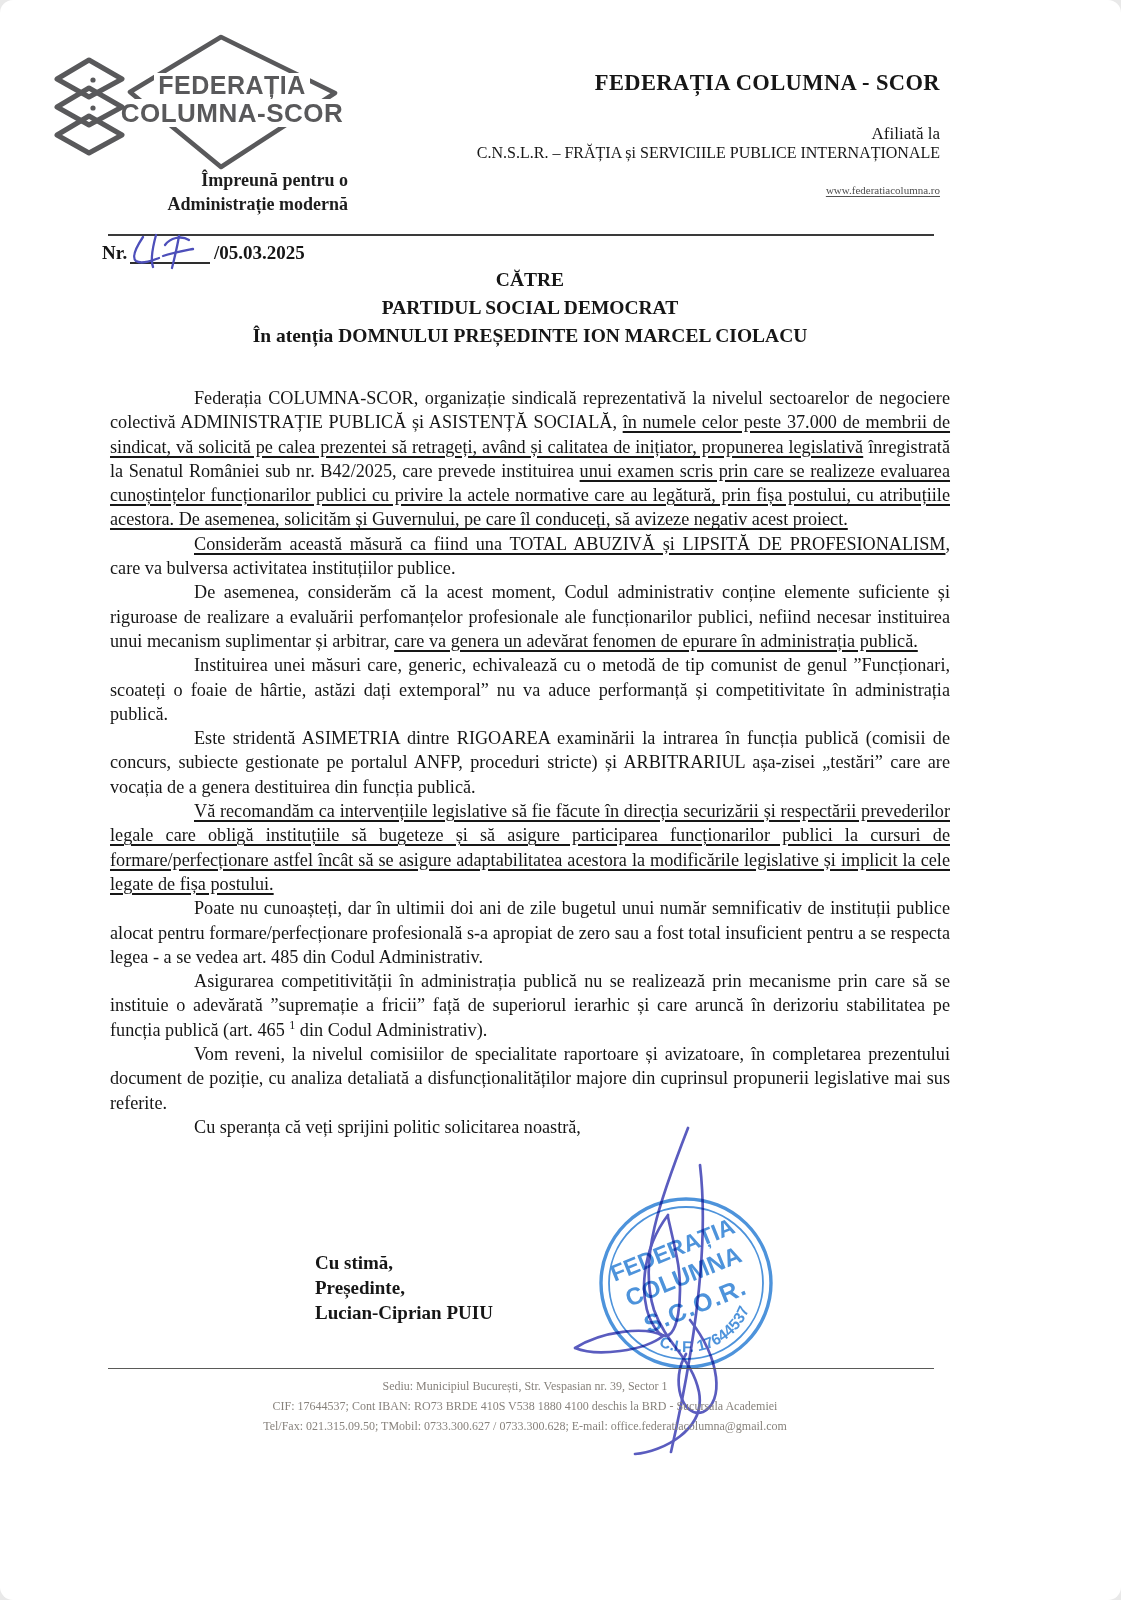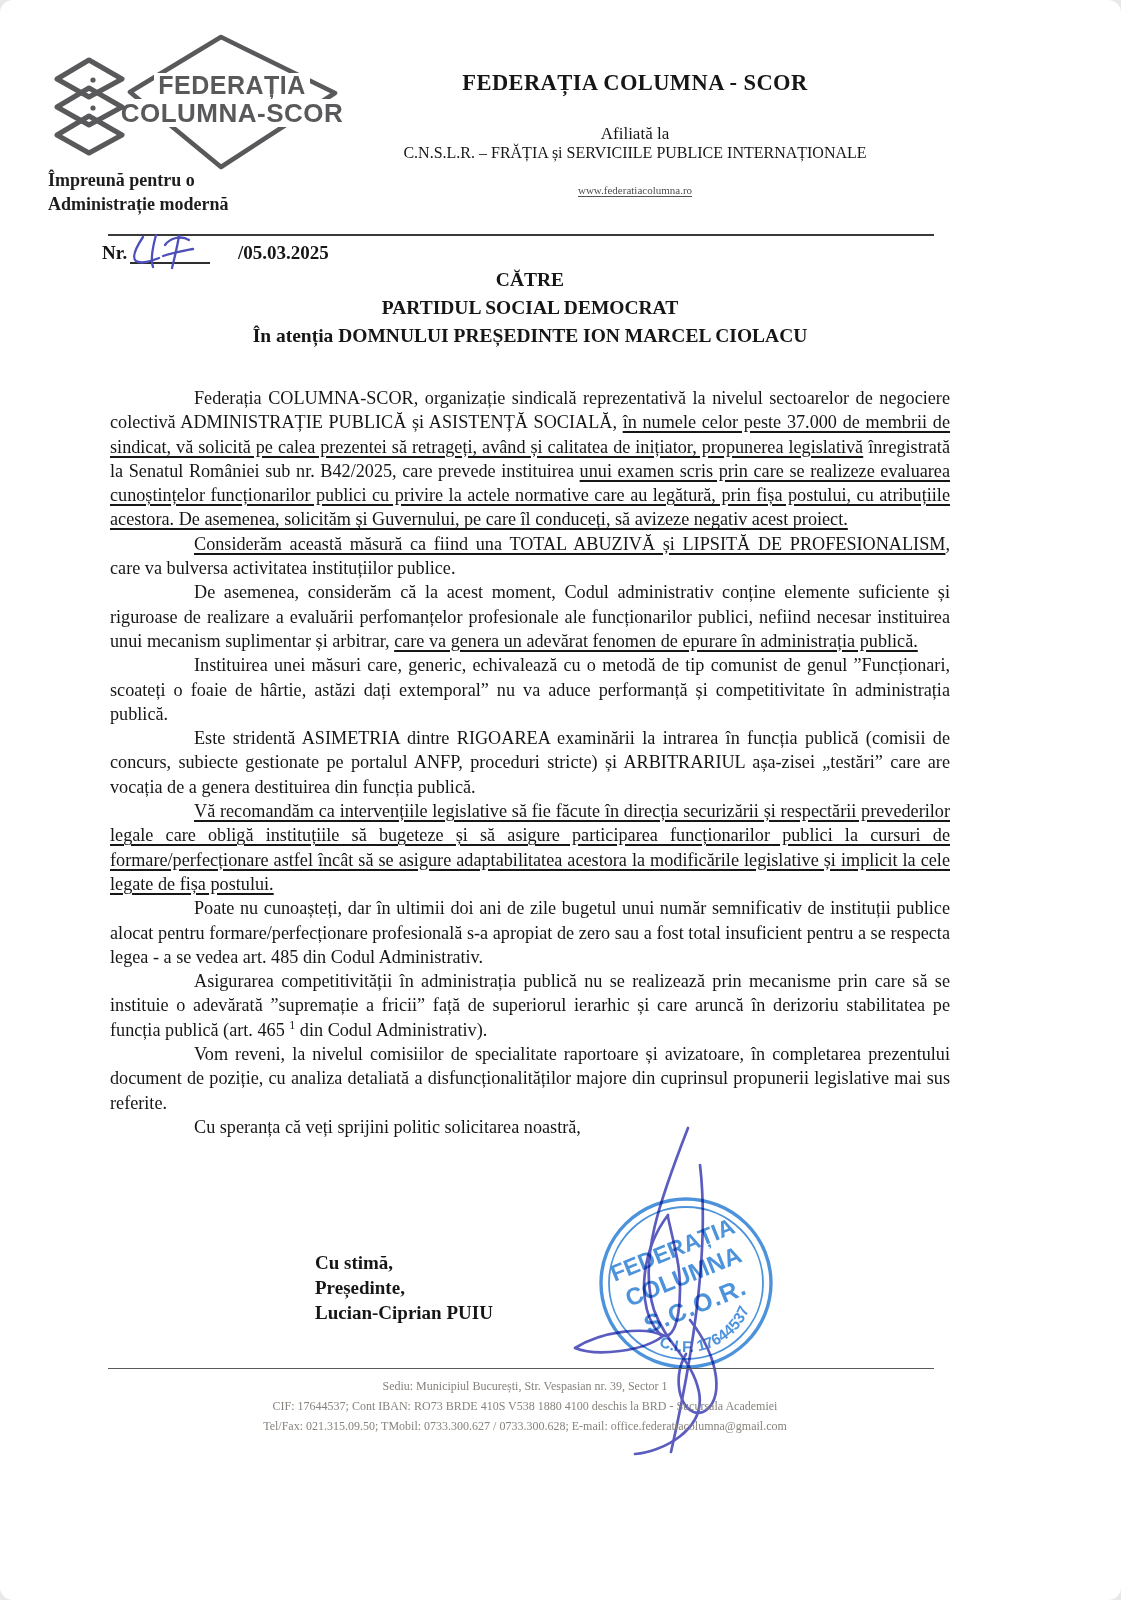--- a/index.html
+++ b/index.html
@@ -10,36 +10,36 @@
     --logo-gray:#59595b;
   }
   html,body{margin:0;padding:0;background:#e9e9e9;}
   .page{
     position:relative;width:1121px;height:1600px;margin:0 auto;
     background:#ffffff;overflow:hidden;
     font-family:"Liberation Serif","DejaVu Serif",serif;color:var(--ink);border-radius:13px;
   }
   
   .logo-wrap{position:absolute;left:48px;top:33px;width:300px;}
-  .logo-tagline{position:absolute;left:48px;top:168px;width:300px;text-align:left;
+  .logo-tagline{position:absolute;left:48px;top:168px;width:300px;text-align:right;
     font-weight:bold;font-size:18px;line-height:24px;color:#1d1d1d;}
-  .header-center{position:absolute;left:330px;top:70px;width:610px;text-align:center;}
+  .header-center{position:absolute;left:330px;top:70px;width:610px;text-align:right;}
   .org-title{font-size:22.5px;font-weight:bold;letter-spacing:.4px;}
   .affiliated{margin-top:28px;font-size:17px;}
   .affiliation{font-size:16px;}
   .website{display:inline-block;margin-top:2px;font-size:11px;color:#4f4f4f;
     text-decoration:underline;text-underline-offset:2px;cursor:pointer;}
   .rule{position:absolute;left:108px;width:826px;border-top:2px solid #3a3a3a;}
   .rule.r1{top:234px;}
   .rule.r2{top:1368px;border-top-width:1.5px;border-top-color:#5a5a58;}
   
   .ref-label{position:absolute;left:102px;top:242px;font-size:19px;font-weight:bold;}
   .ref-blank{position:absolute;left:130px;top:240px;width:80px;height:22px;
     border-bottom:2px solid #2e2e2e;}
-  .ref-date{position:absolute;left:214px;top:242px;font-size:19px;font-weight:bold;margin-left:24px;}
+  .ref-date{position:absolute;left:214px;top:242px;font-size:19px;font-weight:bold;}
   .hw47{position:absolute;left:127px;top:232px;width:72px;height:38px;}
   
   .addressee{position:absolute;left:110px;top:266px;width:840px;text-align:center;
     font-weight:bold;font-size:19.5px;line-height:28px;}
   
   .letter-body{position:absolute;left:110px;top:386px;width:840px;
     font-size:18.2px;font-weight:normal;line-height:24.3px;}
   .letter-body p{margin:0;text-align:justify;text-indent:84px;}
   .letter-body p.nj{text-align:left;}
   .u{text-decoration:underline;text-decoration-thickness:1.6px;text-underline-offset:3px;}

